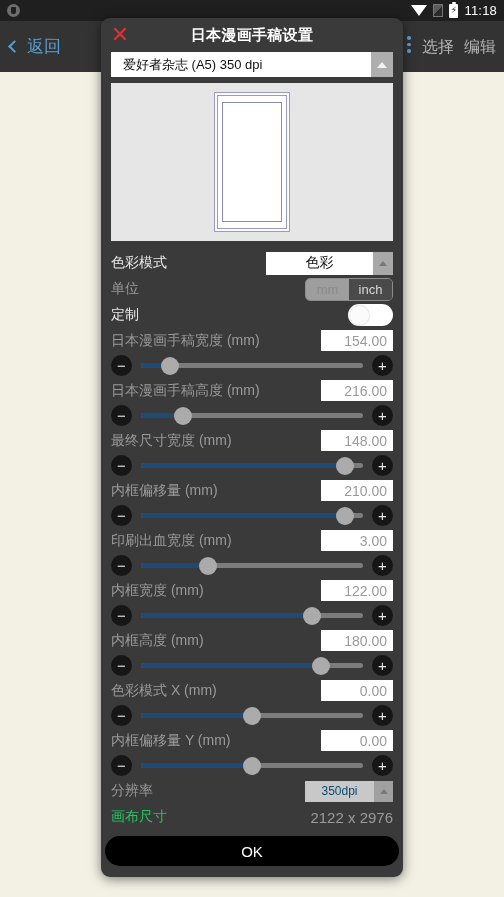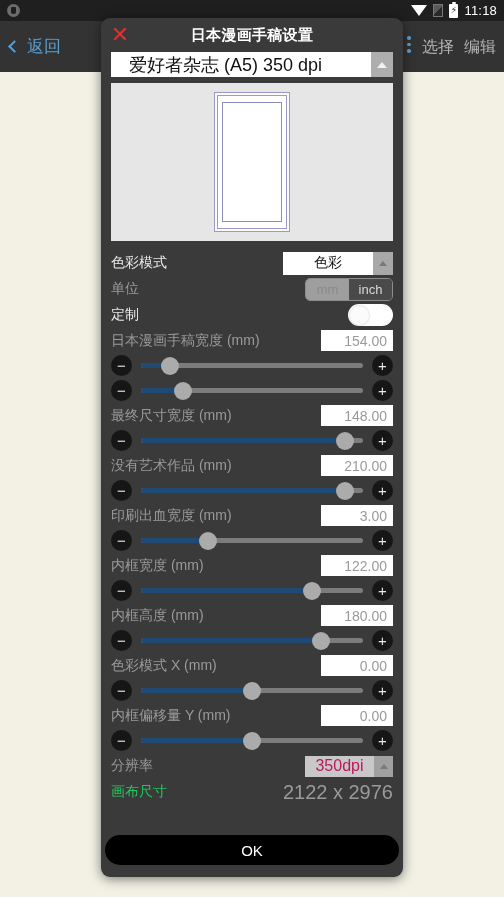--- a/index.html
+++ b/index.html
@@ -123,21 +123,21 @@
     display: flex; align-items: center; justify-content: center;
     color: #e03030; font-size: 22px; line-height: 1; font-weight: 300;
   }
 
   .dlg-body { flex: 1 1 auto; padding: 0 10px; display: flex; flex-direction: column; }
 
   
   .preset-row { display: flex; margin-bottom: 6px; }
   .sel-box {
     flex: 1; height: 25px; background: #ffffff; display: flex; align-items: center;
-    padding-left: 18px; color: #111; font-size: 18px; white-space: nowrap; overflow: hidden;
+    padding-left: 12px; color: #111; font-size: 13px; white-space: nowrap; overflow: hidden;
   }
   .sel-arrow {
     width: 22px; height: 25px; background: #aeaeae;
     display: flex; align-items: center; justify-content: center;
   }
   .sel-arrow::after {
     content: ""; width: 0; height: 0; border-left: 5px solid transparent;
     border-right: 5px solid transparent; border-bottom: 6px solid #f2f2f2;
   }
 
@@ -153,21 +153,21 @@
   .page-mid { width: 100%; height: 100%; border: 1px solid #9a9ac4; padding: 6px 4px; background: #fff; }
   .page-inner { width: 100%; height: 100%; border: 1px solid #8c8cbb; background: #fff; }
 
   
   .row { display: flex; align-items: center; height: 26px; flex: 0 0 auto; justify-content: space-between; }
   .row-label { color: #e9e9e9; font-size: 14px; }
   .row-label.dim { color: #9a9a9a; }
   .row-label.dimmer { color: #22c55e; }
   .spacer { flex: 1; }
 
-  .cmode-sel { display: flex; width: 110px; margin-left: 40px; }
+  .cmode-sel { display: flex; width: 127px; margin-left: 40px; }
   .cmode-sel .sel-box { height: 23px; font-size: 14px; justify-content: center; padding-left: 0; }
   .cmode-sel .sel-arrow { height: 23px; width: 20px; background: #a8a8a8; }
   .cmode-sel .sel-arrow::after { border-bottom-color: #787878; border-left-width: 4px; border-right-width: 4px; border-bottom-width: 5px; }
 
   
   .toggle {
     width: 45px; height: 22px; border-radius: 11px; background: #ffffff;
     position: relative;
   }
   .toggle::after {
@@ -213,27 +213,27 @@
     background: #1f4a75; border-radius: 3px;
   }
   .thumb {
     position: absolute; top: 2px; width: 18px; height: 18px; border-radius: 50%;
     background: #ababab; transform: translateX(-9px);
   }
 
   
   .res-sel { display: flex; width: 88px; }
   .res-sel .resbox {
-    flex: 1; height: 21px; background: #c8c8c8; color: #be185d; font-size: 16px;
+    flex: 1; height: 21px; background: #c8c8c8; color: #0c4a6e; font-size: 12px;
     display: flex; align-items: center; justify-content: center;
   }
   .res-sel .sel-arrow { height: 21px; width: 19px; background: #a0a0a0; }
   .res-sel .sel-arrow::after { border-bottom-color: #7a7a7a; border-left-width: 4px; border-right-width: 4px; border-bottom-width: 5px; }
 
-  .canvas-size-val { color: #9a9a9a; font-size: 20px; }
+  .canvas-size-val { color: #9a9a9a; font-size: 15px; }
 
   .ok-wrap { padding: 6px 4px 12px; flex: 0 0 auto; }
   .ok-btn {
     width: 100%; height: 30px; background: #000000; border-radius: 15px;
     display: flex; align-items: center; justify-content: center;
     color: #ffffff; font-size: 15px;
   }
 </style>
 </head>
 <body>
@@ -339,20 +339,25 @@
           </div>
           <div class="sld-row">
             <span class="circ-btn">−</span>
             <span class="track-wrap">
               <span class="track"></span>
               <span class="fill" style="width:13%"></span>
               <span class="thumb" style="left:13%"></span>
             </span>
             <span class="circ-btn">+</span>
           </div>
+          <div class="field-row">
+            <span class="row-label dim">日本漫画手稿高度 (mm)</span>
+            <span class="spacer"></span>
+            <span class="valbox">216.00</span>
+          </div>
           <div class="sld-row">
             <span class="circ-btn">−</span>
             <span class="track-wrap">
               <span class="track"></span>
               <span class="fill" style="width:19%"></span>
               <span class="thumb" style="left:19%"></span>
             </span>
             <span class="circ-btn">+</span>
           </div>
           <div class="field-row">
@@ -363,21 +368,21 @@
           <div class="sld-row">
             <span class="circ-btn">−</span>
             <span class="track-wrap">
               <span class="track"></span>
               <span class="fill" style="width:92%"></span>
               <span class="thumb" style="left:92%"></span>
             </span>
             <span class="circ-btn">+</span>
           </div>
           <div class="field-row">
-            <span class="row-label dim">没有艺术作品 (mm)</span>
+            <span class="row-label dim">内框偏移量 (mm)</span>
             <span class="spacer"></span>
             <span class="valbox">210.00</span>
           </div>
           <div class="sld-row">
             <span class="circ-btn">−</span>
             <span class="track-wrap">
               <span class="track"></span>
               <span class="fill" style="width:92%"></span>
               <span class="thumb" style="left:92%"></span>
             </span>

